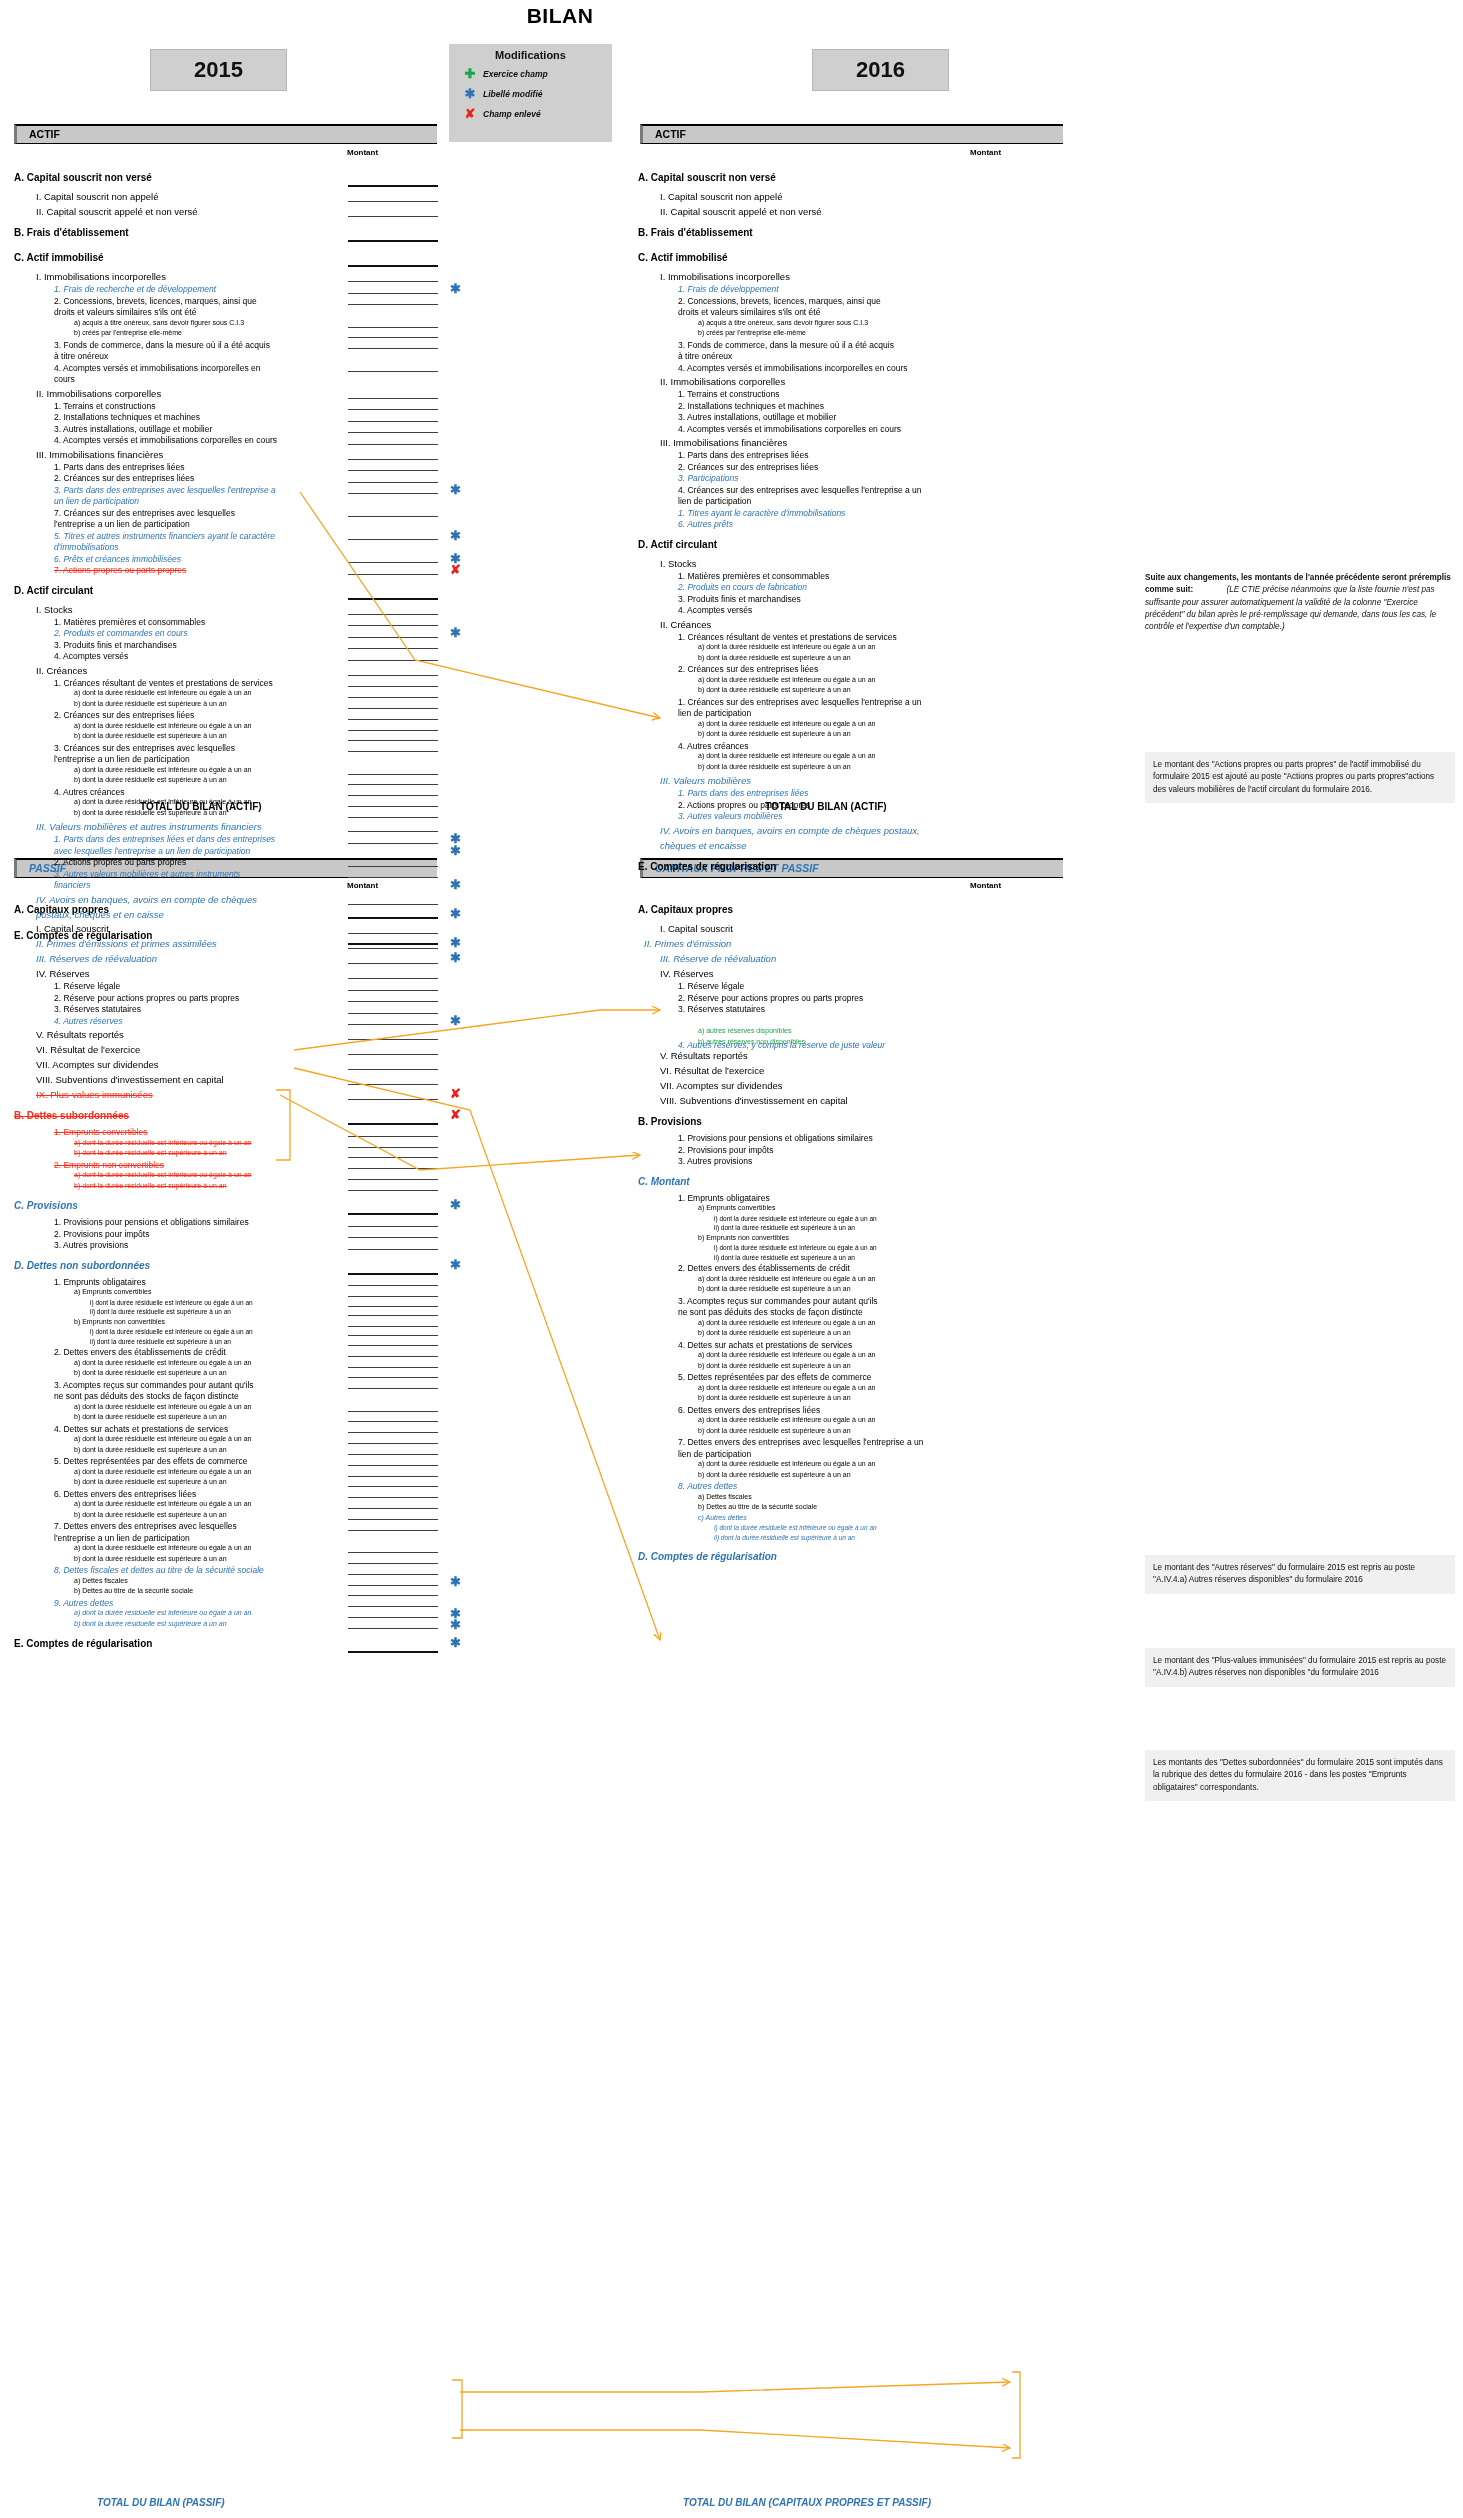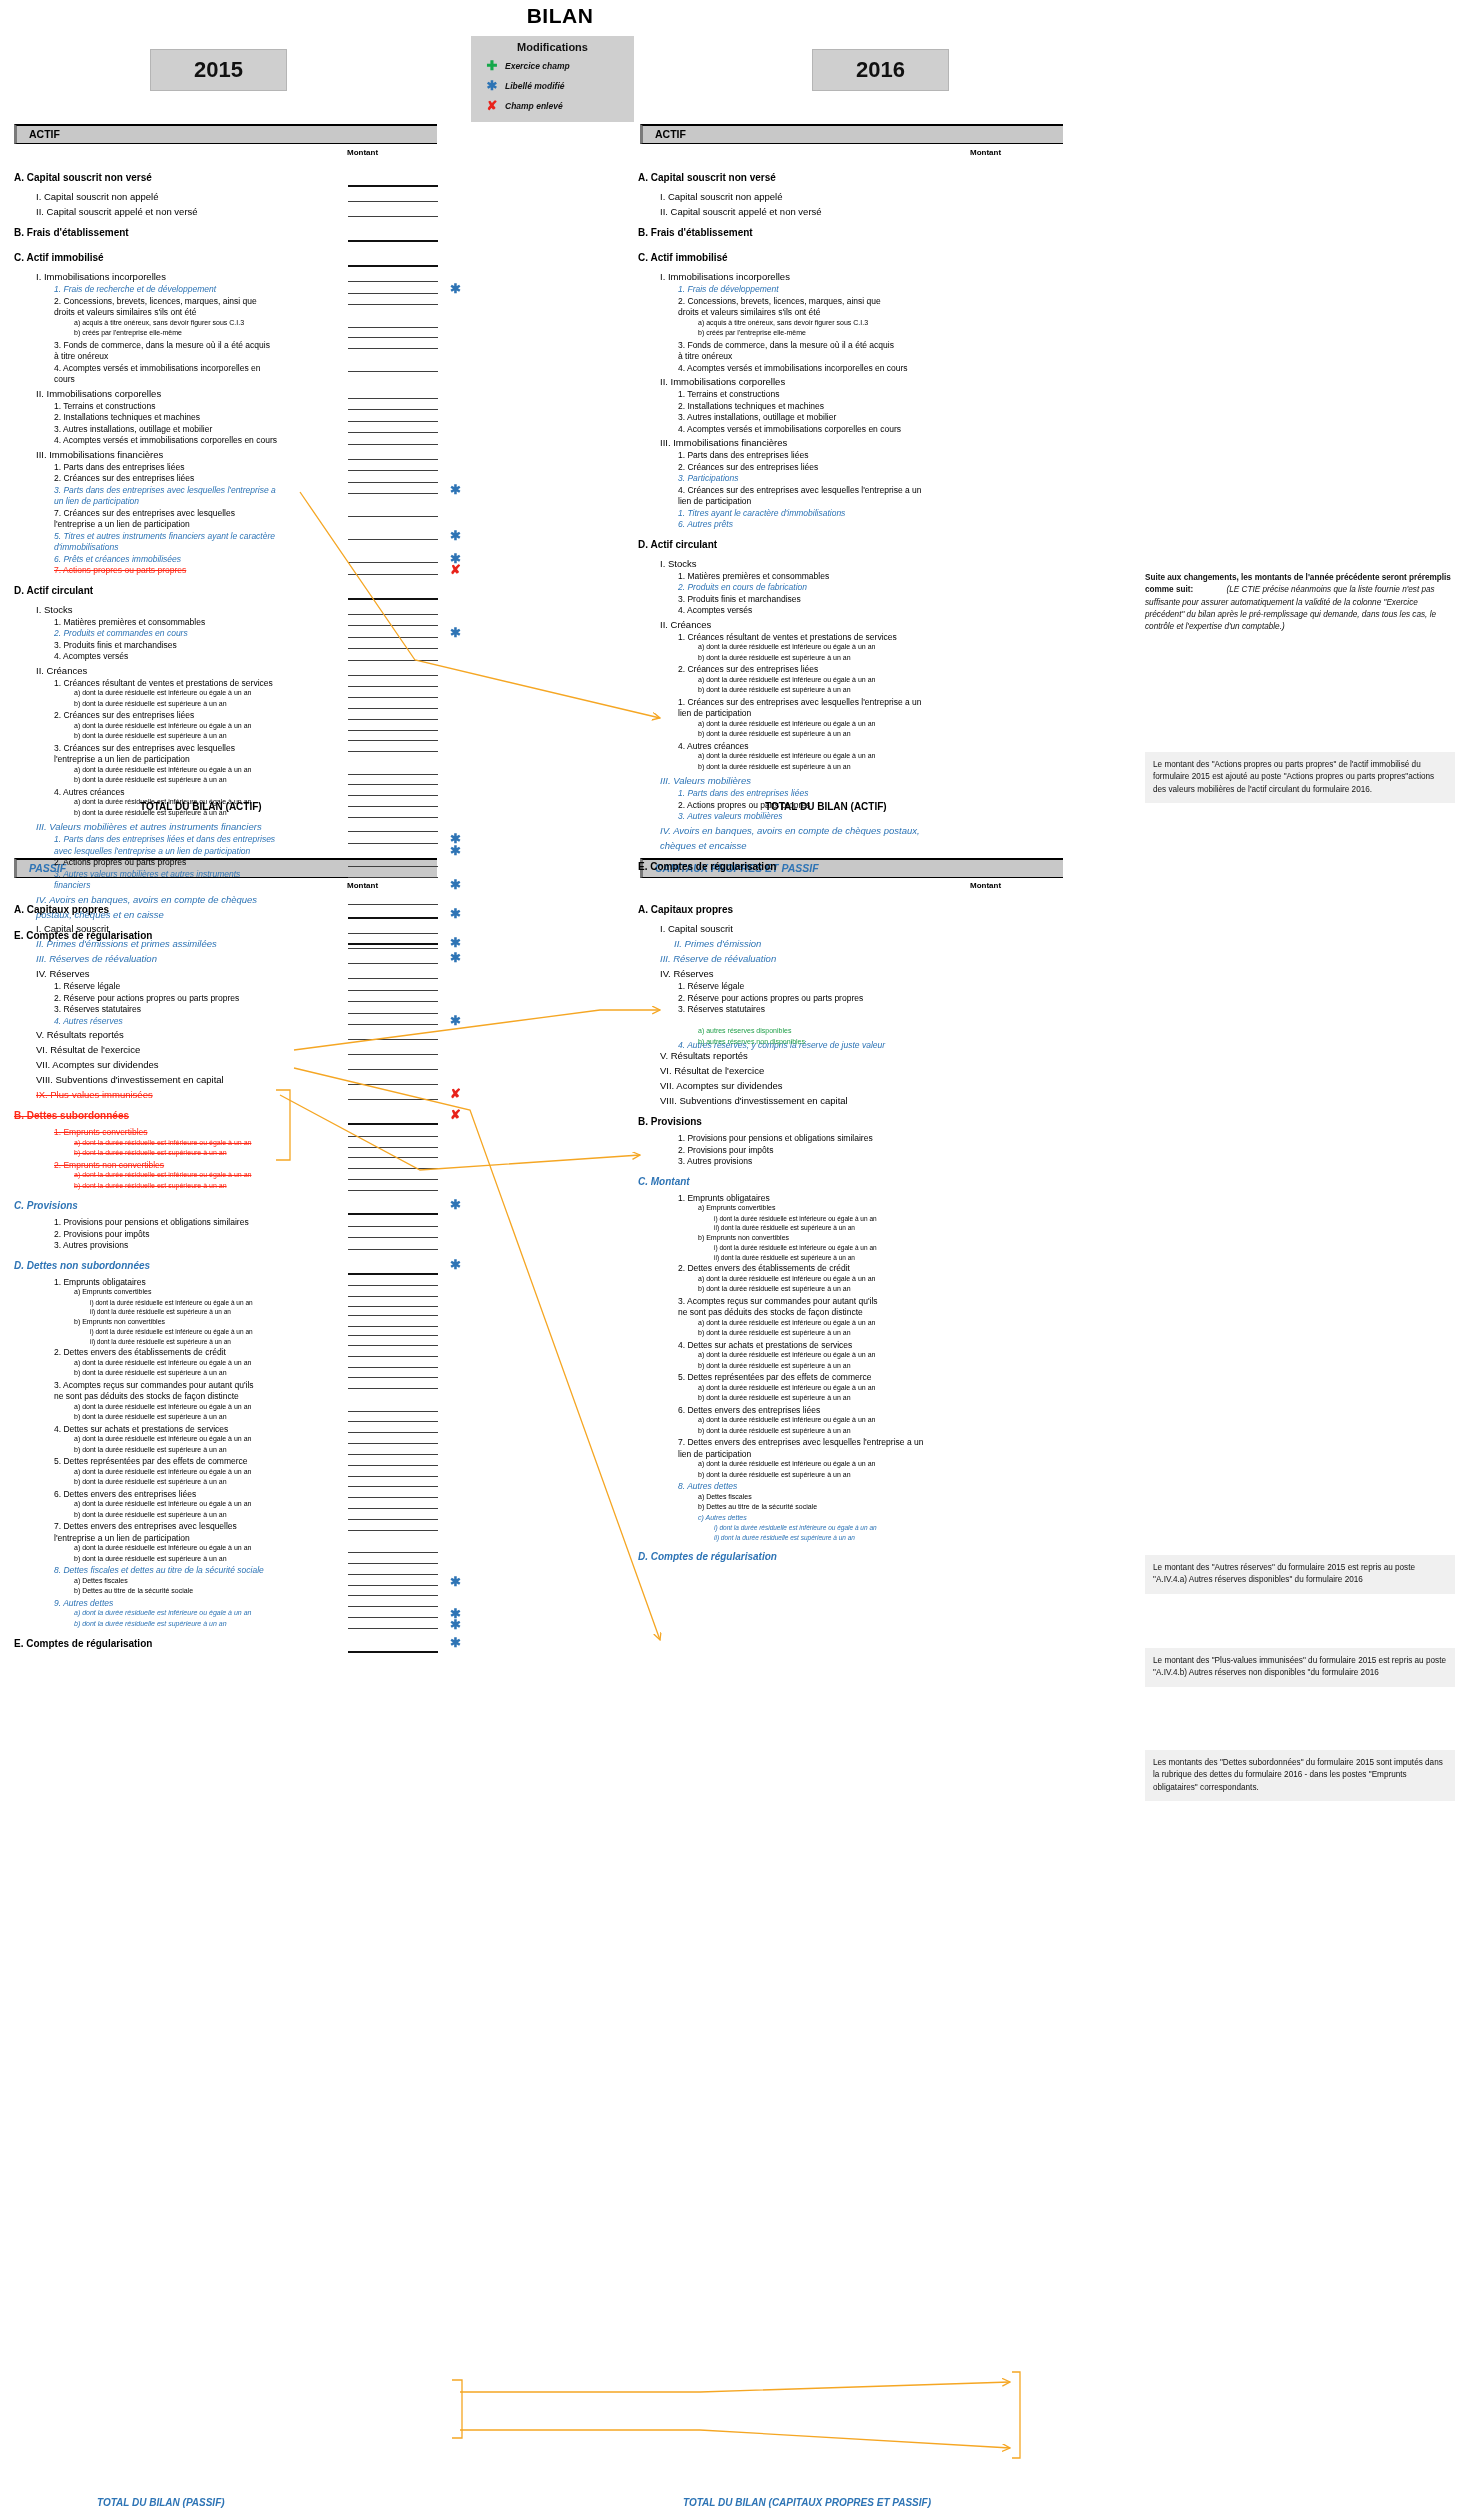--- a/index.html
+++ b/index.html
@@ -10,21 +10,21 @@
   }
   .pg{position:absolute;left:0;top:0;width:1463px;height:2518px;}
   
   .title{position:absolute;left:420px;top:4px;width:280px;text-align:center;
          font-size:21px;font-weight:bold;color:#000;letter-spacing:.5px;}
   .yearbox{position:absolute;background:#cfcfcf;border:1px solid #b5b5b5;
            display:flex;align-items:center;justify-content:center;
            font-size:22px;font-weight:bold;color:#111;}
   #year2015{left:150px;top:49px;width:135px;height:40px;}
   #year2016{left:812px;top:49px;width:135px;height:40px;}
-  .legend{position:absolute;left:449px;top:36px;width:163px;height:86px;background:#cfcfcf;margin-left:22px;}
+  .legend{position:absolute;left:449px;top:44px;width:163px;height:98px;background:#cfcfcf;}
   .legend .lg-title{text-align:center;font-size:11px;font-weight:bold;margin-top:5px;color:#111;}
   .lg-row{display:flex;align-items:center;margin-top:5px;padding-left:8px;}
   .lg-ico{width:26px;font-size:13px;font-weight:bold;text-align:center;}
   .lg-lab{font-size:8.5px;font-style:italic;font-weight:bold;color:#111;}
   .g{color:#15a84a;} .b{color:#2e74b5;} .r{color:#e8231b;}
 
   
   .band{position:absolute;height:17px;background:#c8c8c8;border-top:2px solid #000;
         border-bottom:1px solid #000;border-left:3px solid #7a7a7a;}
   .band span{font-size:10.5px;font-weight:bold;padding-left:12px;line-height:17px;display:block;}
@@ -401,21 +401,21 @@
       <div class="mark b" style="left: 442px; top: 302px;">✱</div>
       <div class="mark b" style="left: 442px; top: 361.5px;">✱</div>
       <div class="mark b" style="left: 442px; top: 678.5px;">✱</div>
       <div class="mark b" style="left: 442px; top: 711px;">✱</div>
       <div class="mark b" style="left: 442px; top: 721.5px;">✱</div>
       <div class="mark b" style="left: 442px; top: 740px;">✱</div>
     </div>
   <div class="col" id="passif2016" style="left: 632px; top: 896px;">
       <div class="ln lvlA" style="left: 6px; top: 8px;">A.  Capitaux propres</div>
       <div class="ln lvlR" style="left: 28px; top: 27px;">I.      Capital souscrit</div>
-      <div class="ln lvlR blue" style="left: 42px; top: 42px;">II.     Primes d'émission</div>
+      <div class="ln lvlR blue" style="left: 12px; top: 42px;">II.     Primes d'émission</div>
       <div class="ln lvlR blue" style="left: 28px; top: 57px;">III.    Réserve de réévaluation</div>
       <div class="ln lvlR" style="left: 28px; top: 72px;">IV.   Réserves</div>
       <div class="ln lvlN" style="left: 46px; top: 85px;">1.   Réserve légale</div>
       <div class="ln lvlN" style="left: 46px; top: 96.5px;">2.   Réserve pour actions propres ou parts propres</div>
       <div class="ln lvlN" style="left: 46px; top: 108px;">3.   Réserves statutaires</div>
       <div class="ln lvlN blue" style="left: 46px; top: 119.5px; margin-top: 24px;">4.   Autres réserves, y compris la réserve de juste valeur</div>
       <div class="ln lvlL green" style="left: 66px; top: 131px;">a)   autres réserves disponibles</div>
       <div class="ln lvlL green" style="left: 66px; top: 141.5px;">b)   autres réserves non disponibles</div>
       <div class="ln lvlR" style="left: 28px; top: 154px;">V.     Résultats reportés</div>
       <div class="ln lvlR" style="left: 28px; top: 169px;">VI.    Résultat de l'exercice</div>

